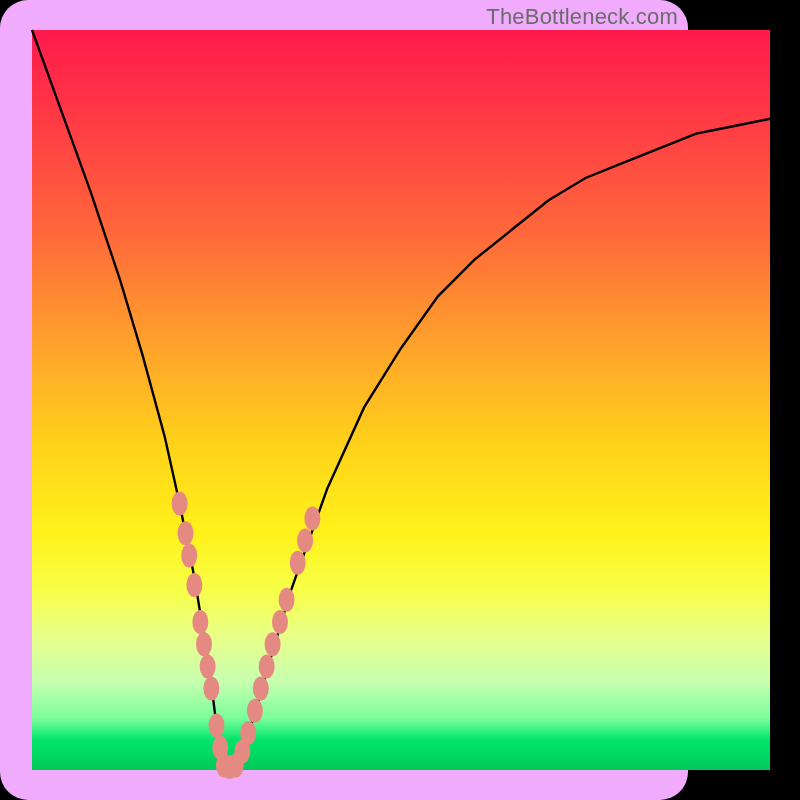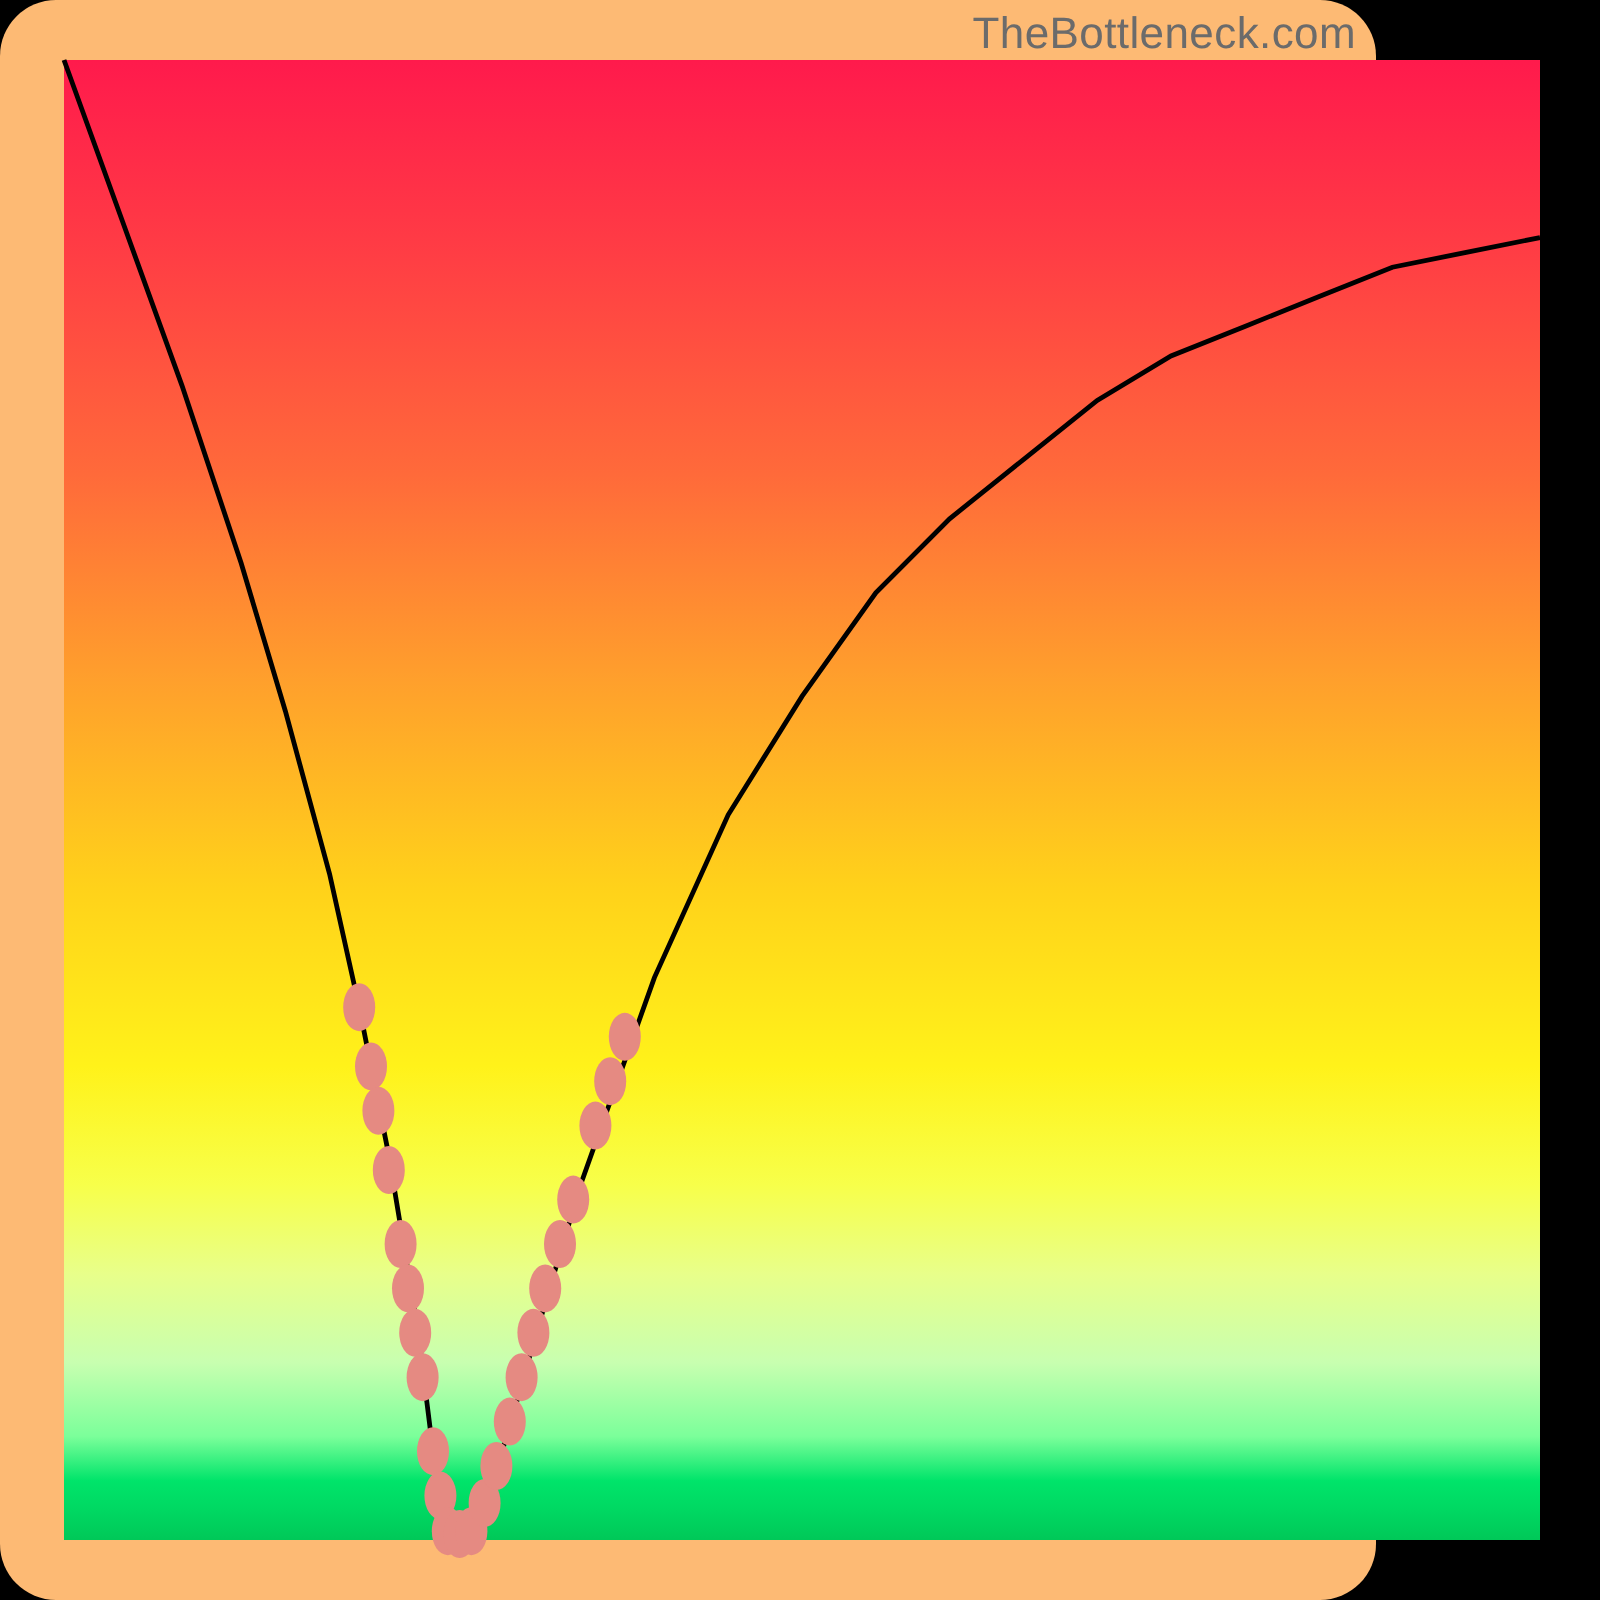--- a/index.html
+++ b/index.html
@@ -10,21 +10,21 @@
     overflow: hidden;
     background: #000;
     font-family: Arial, Helvetica, sans-serif;
   }
   .frame {
     position: absolute;
     left: 0;
     top: 0;
     width: 688px;
     height: 800px;
-    background: #fdba74;
+    background: #f0abfc;
     border-radius: 28px;
   }
   .plot {
     position: absolute;
     left: 32px;
     top: 30px;
     width: 738px;
     height: 740px;
     
     background: linear-gradient(

